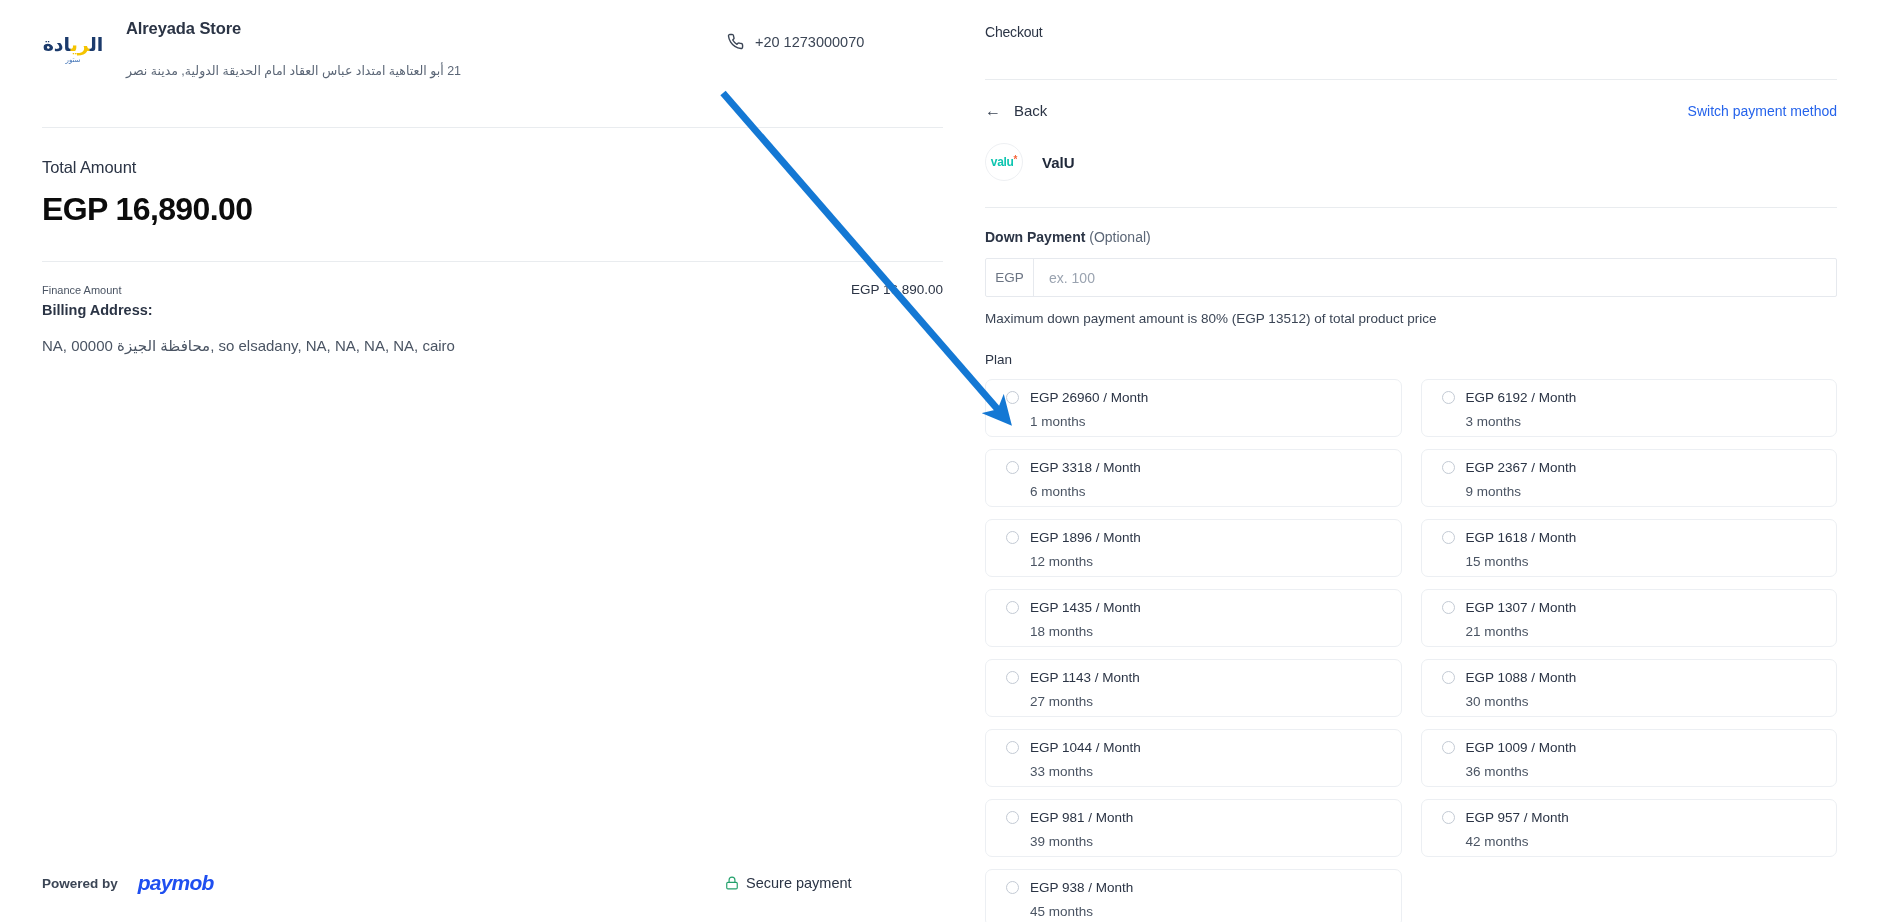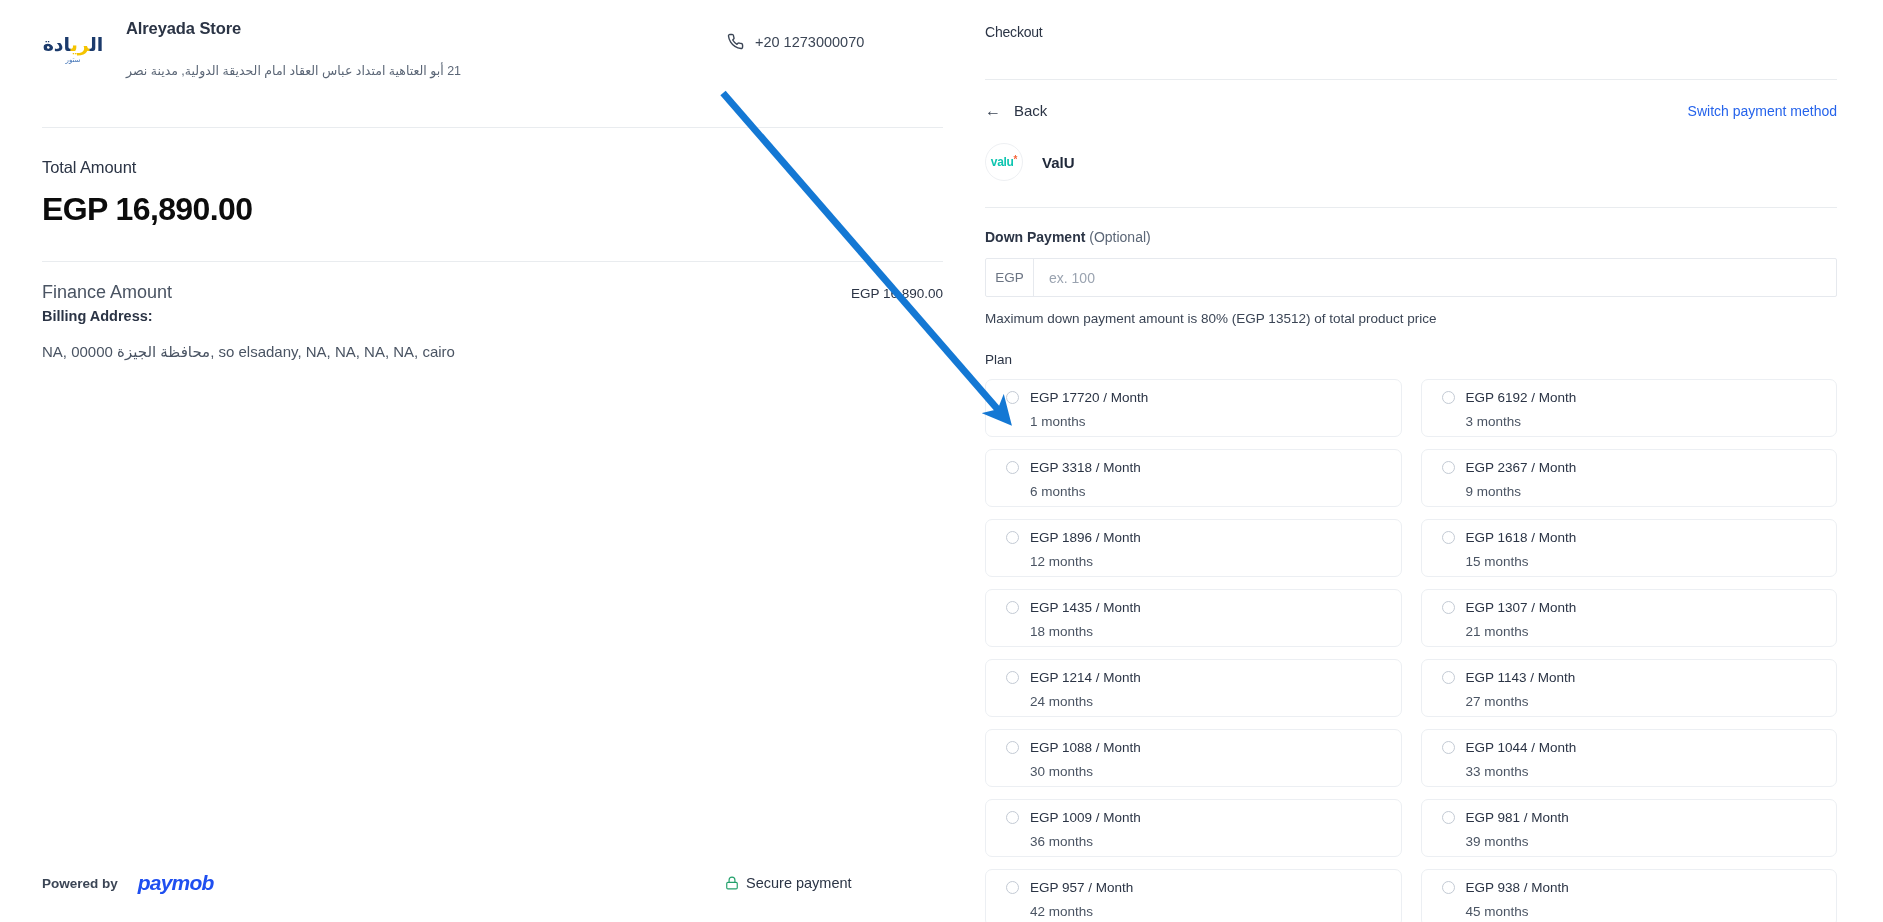--- a/index.html
+++ b/index.html
@@ -66,21 +66,21 @@
   .total-value {
     font-size: 32px; font-weight: 700; color: #0c0c0c;
     margin-top: 14px; letter-spacing: -0.6px;
   }
   .divider-2 { margin-top: 33px; }
 
   .finance-row {
     display: flex; justify-content: space-between; align-items: baseline;
     padding-top: 20px;
   }
-  .finance-label { font-size: 18px; color: #4a5463; }
+  .finance-label { font-size: 11px; color: #4a5463; }
   .finance-value { font-size: 13.5px; color: #2b3445; }
   .billing-title {
     font-size: 14.5px; font-weight: 700; color: #2b3445;
     margin-top: 5px;
   }
   .billing-address {
     font-size: 15px; color: #4a5463; margin-top: 17px;
     line-height: 1.4;
   }
 
@@ -300,21 +300,21 @@
     </div>
 
     <div class="dp-hint">Maximum down payment amount is 80% (EGP 13512) of total product price</div>
 
     <div class="plan-label">Plan</div>
 
     <div class="plan-grid" id="plan-grid">
         <div class="plan-card">
           <div class="plan-top">
             <span class="plan-radio"></span>
-            <span class="plan-amount">EGP 17720 / Month</span>
+            <span class="plan-amount">EGP 26960 / Month</span>
           </div>
           <div class="plan-months">1 months</div>
         </div>
         <div class="plan-card">
           <div class="plan-top">
             <span class="plan-radio"></span>
             <span class="plan-amount">EGP 6192 / Month</span>
           </div>
           <div class="plan-months">3 months</div>
         </div>
@@ -352,27 +352,20 @@
             <span class="plan-amount">EGP 1435 / Month</span>
           </div>
           <div class="plan-months">18 months</div>
         </div>
         <div class="plan-card">
           <div class="plan-top">
             <span class="plan-radio"></span>
             <span class="plan-amount">EGP 1307 / Month</span>
           </div>
           <div class="plan-months">21 months</div>
-        </div>
-        <div class="plan-card">
-          <div class="plan-top">
-            <span class="plan-radio"></span>
-            <span class="plan-amount">EGP 1214 / Month</span>
-          </div>
-          <div class="plan-months">24 months</div>
         </div>
         <div class="plan-card">
           <div class="plan-top">
             <span class="plan-radio"></span>
             <span class="plan-amount">EGP 1143 / Month</span>
           </div>
           <div class="plan-months">27 months</div>
         </div>
         <div class="plan-card">
           <div class="plan-top">

